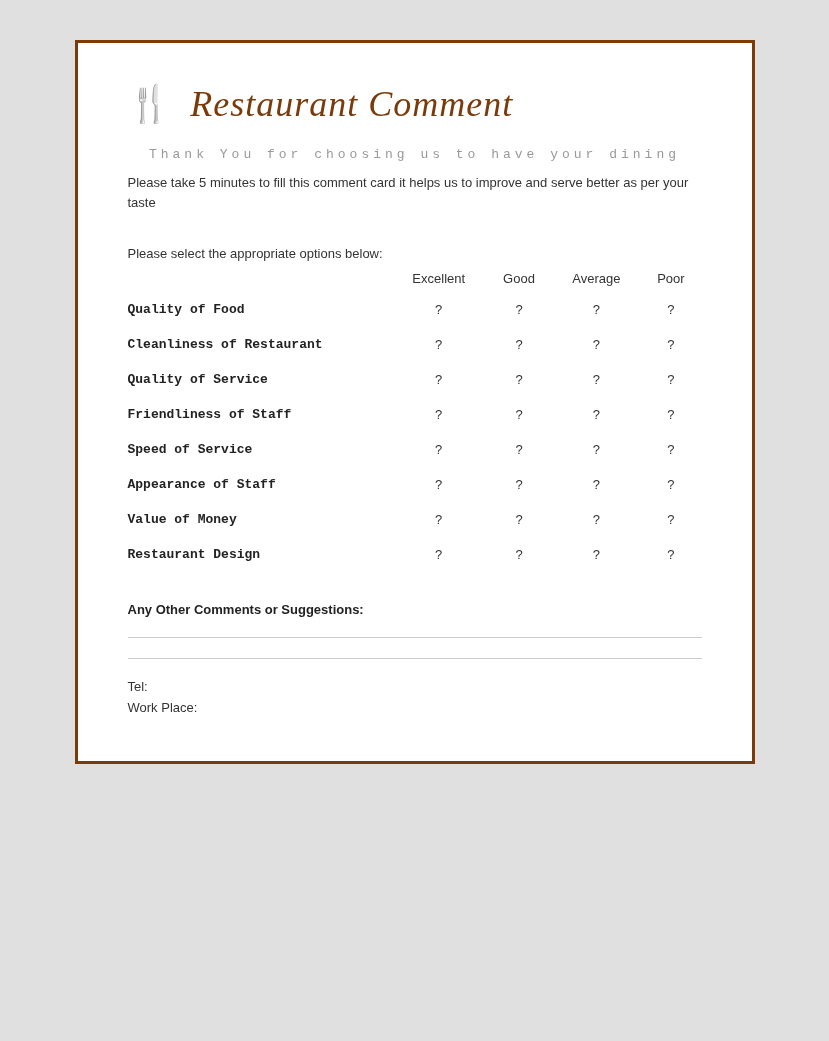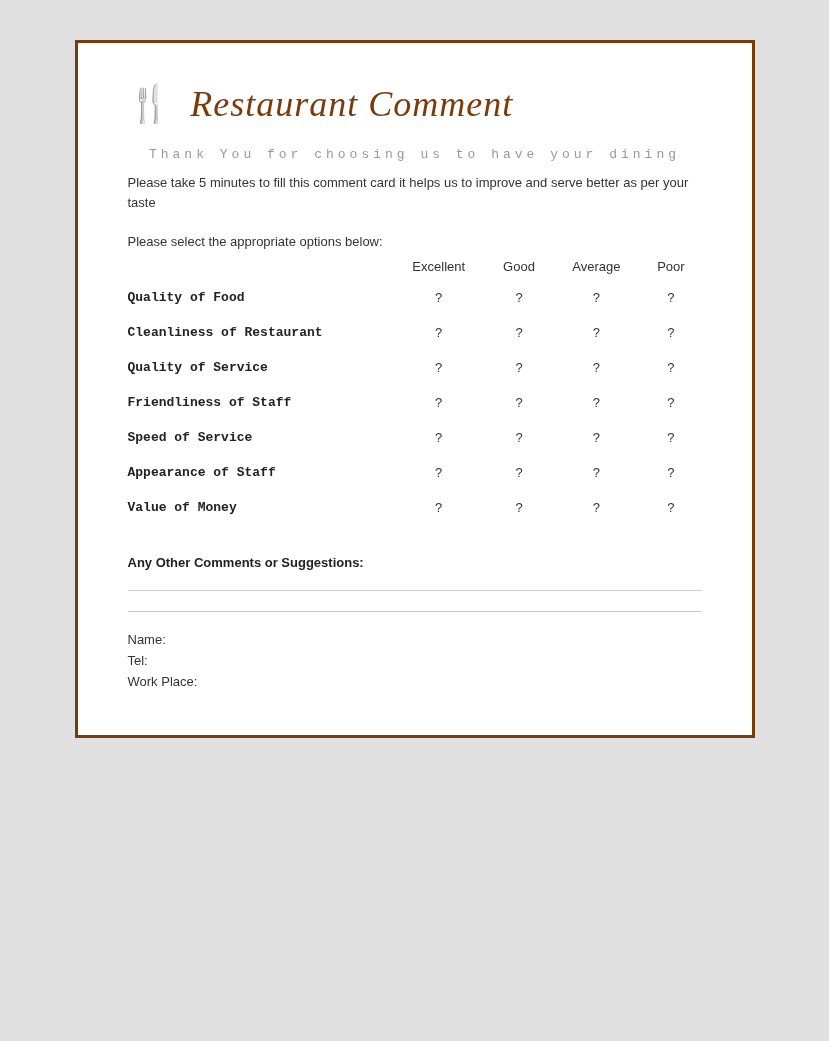--- a/index.html
+++ b/index.html
@@ -43,21 +43,21 @@
       letter-spacing: 4px;
       color: #999;
       margin-bottom: 8px;
       line-height: 1.5;
     }
     .description {
       font-family: Arial, sans-serif;
       font-size: 13px;
       color: #333;
       line-height: 1.6;
-      margin-bottom: 20px;
+      margin-bottom: 32px;
     }
     .instruction {
       font-family: Arial, sans-serif;
       font-size: 13px;
       color: #333;
       margin-bottom: 4px;
     }
     .rating-table {
       width: 100%;
       border-collapse: collapse;
@@ -191,31 +191,37 @@
           <td class="radio-cell">?</td>
           <td class="radio-cell">?</td>
         </tr>
         <tr>
           <td>Value of Money</td>
           <td class="radio-cell">?</td>
           <td class="radio-cell">?</td>
           <td class="radio-cell">?</td>
           <td class="radio-cell">?</td>
         </tr>
+        <tr>
+          <td>Restaurant Design</td>
+          <td class="radio-cell">?</td>
+          <td class="radio-cell">?</td>
+          <td class="radio-cell">?</td>
+          <td class="radio-cell">?</td>
+        </tr>
       </tbody>
   </table>
 
   <div class="comments-section">
     <div class="comments-label">Any Other Comments or Suggestions:</div>
   </div>
 
   <hr class="divider">
   <hr class="divider">
 
   <div class="optional-section">
     <div id="optional-fields">
-        <div class="optional-field">Name:</div>
         <div class="optional-field">Tel:</div>
         <div class="optional-field">Work Place:</div>
       </div>
   </div>
 
 </div>
 
 </body></html>

